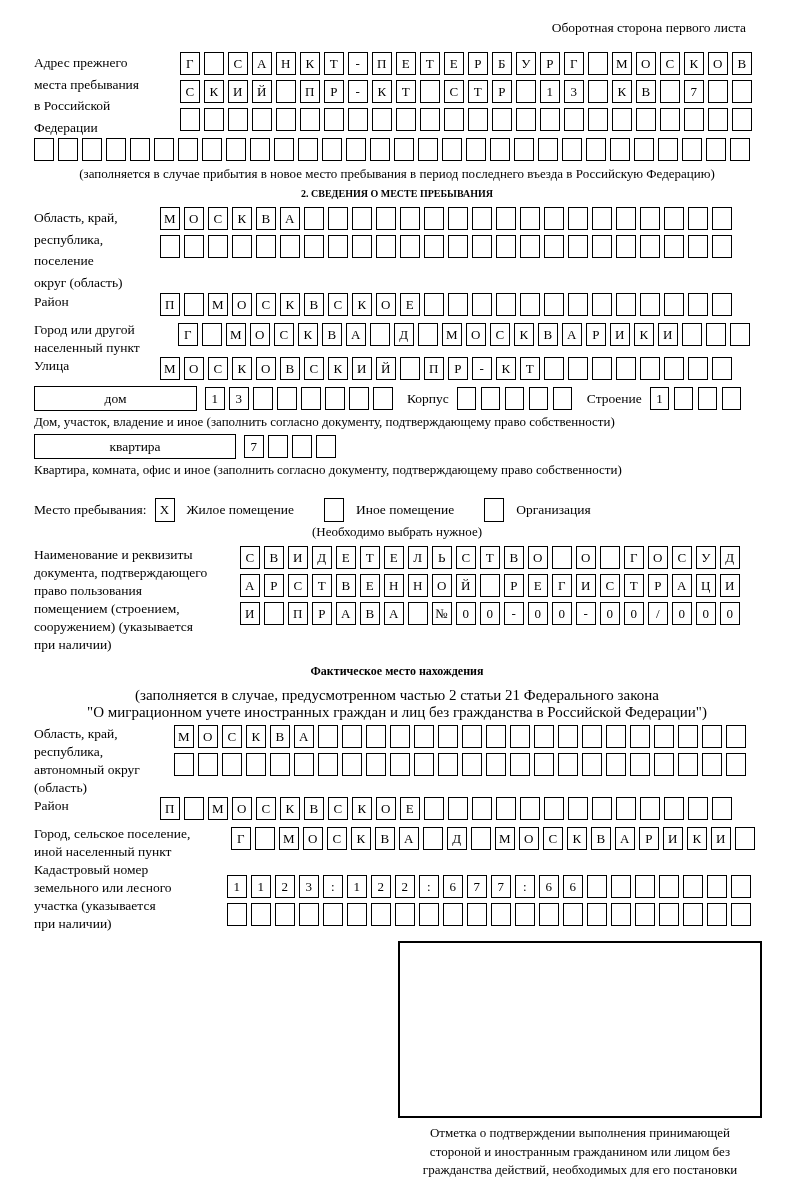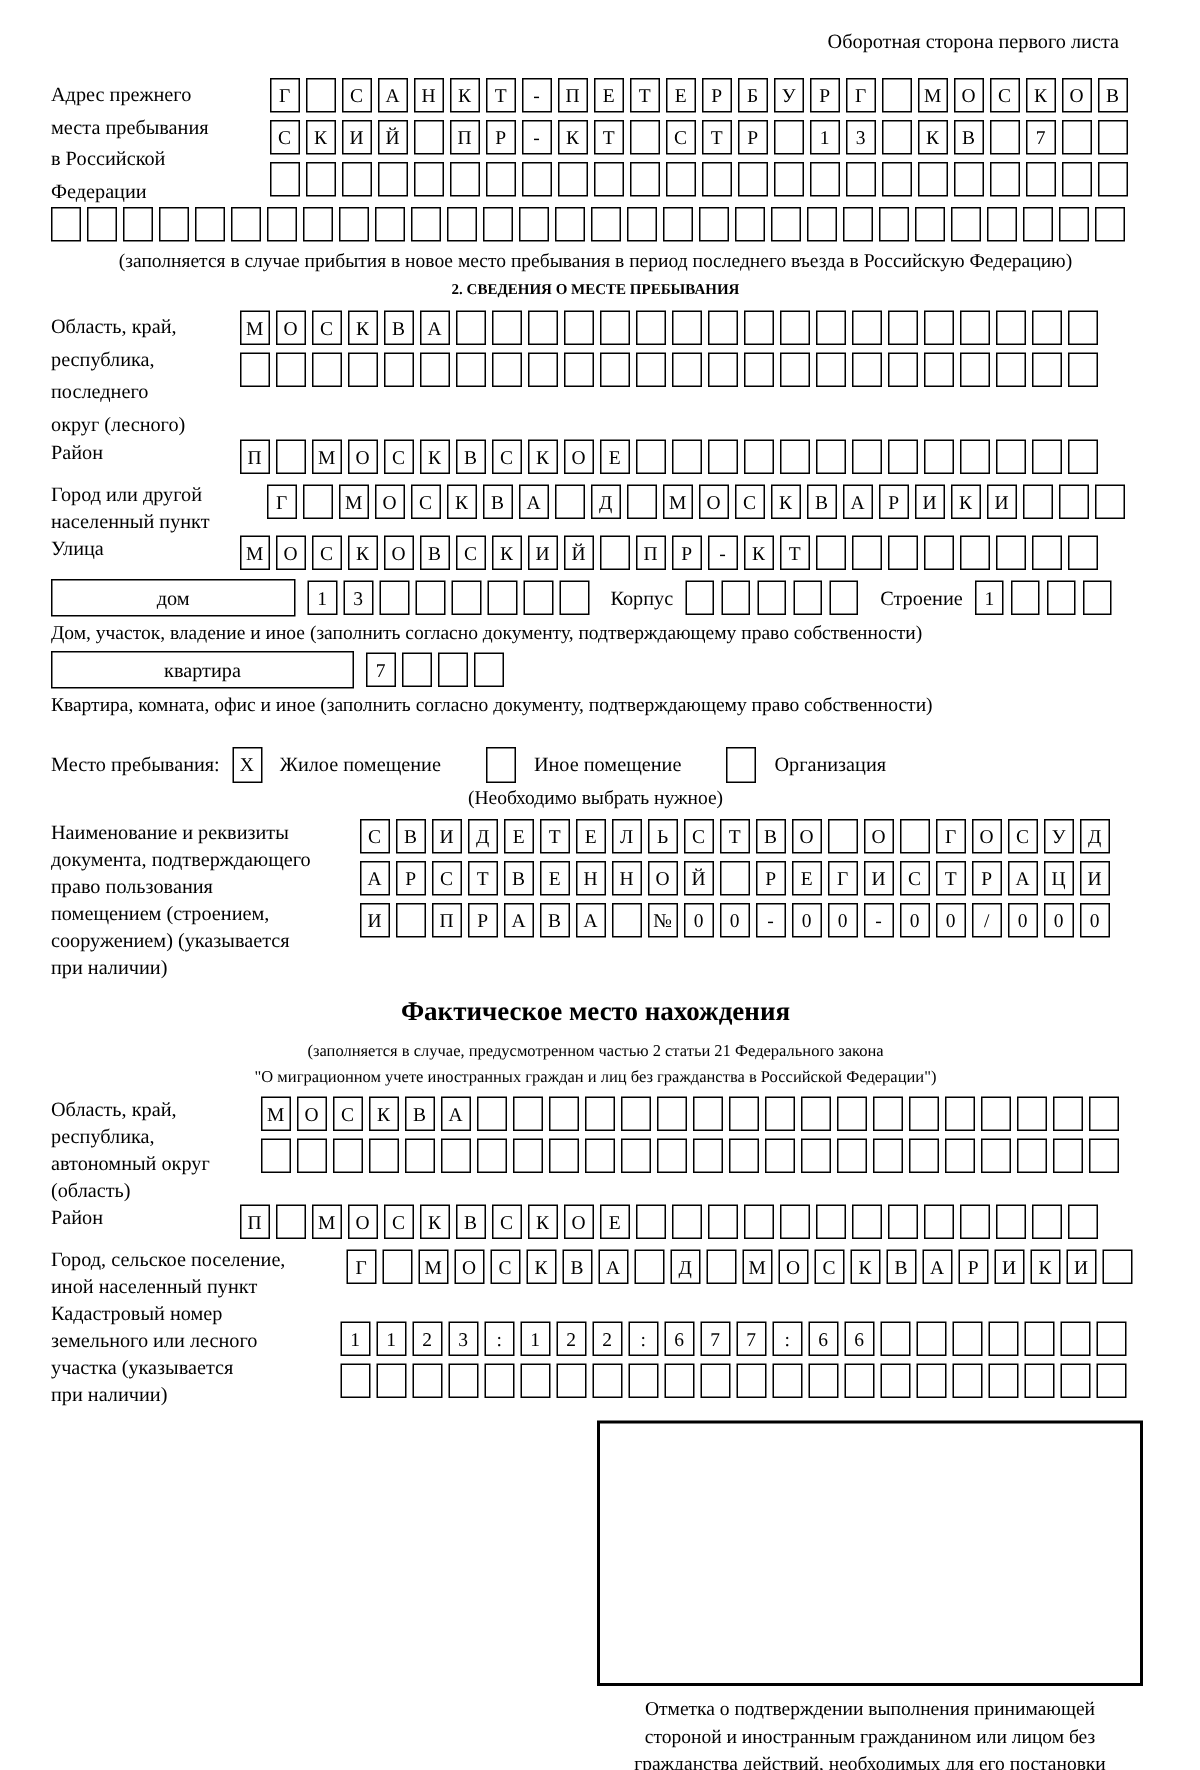--- a/index.html
+++ b/index.html
@@ -32,22 +32,22 @@
   .dombox{width:163px;margin-right:8px;}
   .kvbox{width:202px;margin-right:8px;}
   .small-label{padding:0 8px 0 10px;white-space:nowrap;text-align:center;}
 
   .mesto-row{display:flex;align-items:center;margin:20px 0 2px 0;}
   .checkbox{width:20px;height:24px;border:1.5px solid #000;display:inline-flex;
             align-items:center;justify-content:center;font-size:13px;}
   .mesto-row .opt-label{white-space:nowrap;}
   .gap8{margin-left:8px;} .gap12{margin-left:12px;} .gap30{margin-left:30px;}
 
-  .fact-title{text-align:center;font-weight:bold;font-size:18px;margin:10px 0 8px 0;}
-  .fact-note{text-align:center;font-size:11px;line-height:17px;}
+  .fact-title{text-align:center;font-weight:bold;font-size:12px;margin:10px 0 8px 0;}
+  .fact-note{text-align:center;font-size:15px;line-height:17px;}
 
   .cells-kad{margin-top:14px;}
   .gorod-cells{margin-top:2px;}
 
   .stamp-wrap{margin-left:364px;width:366px;margin-top:8px;}
   .stamp-box{width:364px;height:177px;border:2px solid #000;}
   .stamp-caption{width:372px;margin-left:-4px;text-align:center;font-size:13px;line-height:18.5px;margin-top:6px;}
 
   .mb2{margin-bottom:2px;} .mb4{margin-bottom:4px;}
 </style>
@@ -179,22 +179,22 @@
       <span class="cell"></span>
     </div>
   <div class="note note-center">(заполняется в случае прибытия в новое место пребывания в период последнего въезда в Российскую Федерацию)</div>
 
   <div class="sec-title">2. СВЕДЕНИЯ О МЕСТЕ ПРЕБЫВАНИЯ</div>
 
   <div class="field">
     <div class="flabel label-tall w126">
       <div>Область, край,</div>
       <div>республика,</div>
-      <div>последнего</div>
-      <div>округ (лесного)</div>
+      <div>поселение</div>
+      <div>округ (область)</div>
     </div>
     <div class="cells-col">
       <div class="cells cells-row">
           <span class="cell">М</span>
           <span class="cell">О</span>
           <span class="cell">С</span>
           <span class="cell">К</span>
           <span class="cell">В</span>
           <span class="cell">А</span>
           <span class="cell"></span>

